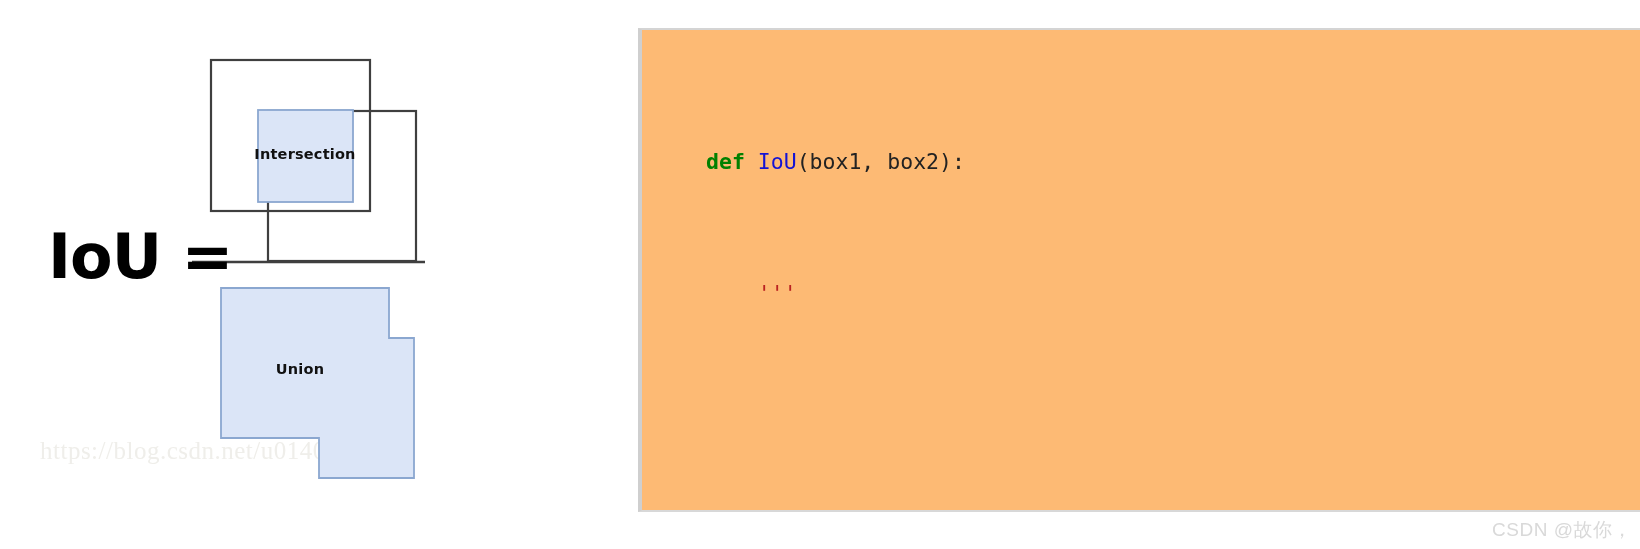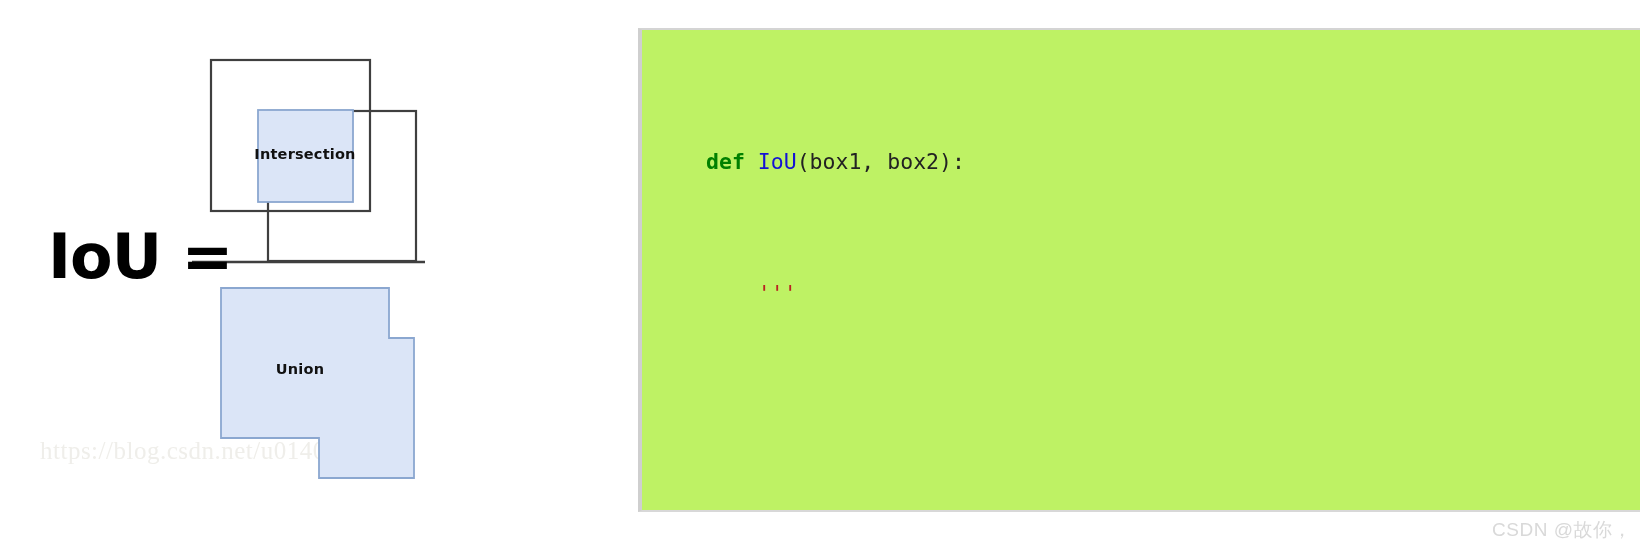--- a/index.html
+++ b/index.html
@@ -67,21 +67,21 @@
     letter-spacing: 0.5px;
   }
 
   
   #code-panel {
     position: absolute;
     left: 638px;
     top: 28px;
     width: 1002px;
     height: 484px;
-    background: #bef264;
+    background: #fdba74;
     border-top: 2px solid #d4d4d4;
     border-left: 4px solid #cfcfcf;
     border-bottom: 2px solid #d8d8d8;
     box-sizing: border-box;
     overflow: hidden;
   }
   #code-body {
     font-family: "DejaVu Sans Mono", monospace;
     font-size: 21.5px;
     line-height: 33px;

